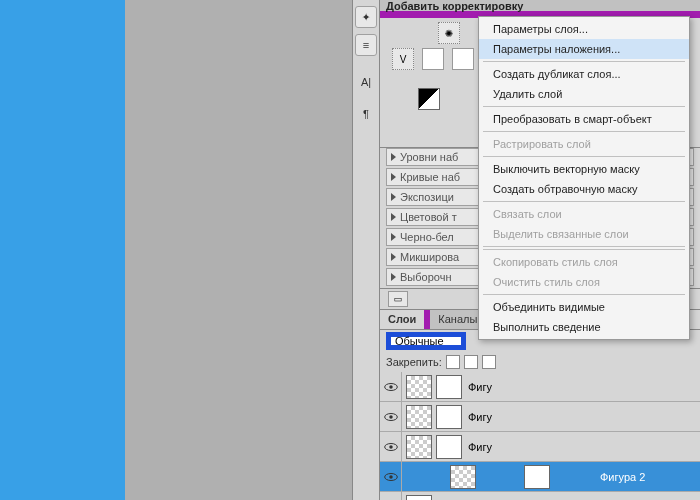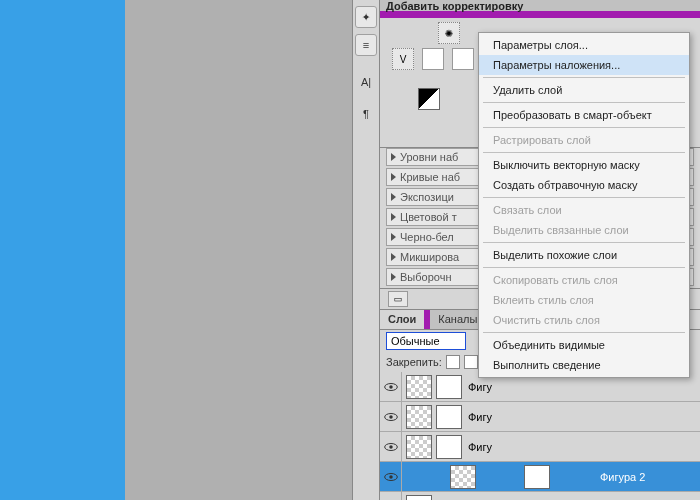--- a/index.html
+++ b/index.html
@@ -28,37 +28,37 @@
 
   .adj-footer { height:22px; border-top:1px solid #888; border-bottom:1px solid #888; display:flex; align-items:center; padding:0 8px; gap:10px; justify-content:flex-start; }
   .mini-btn { width:20px; height:16px; background:#e8e8e8; border:1px solid #999; font-size:9px; display:flex; align-items:center; justify-content:center; }
 
   .layers-panel { position:relative; }
   .tabs { height:20px; display:flex; font-size:11px; border-bottom:1px solid #888; }
   .tab { padding:3px 8px; background:#c1c1c1; border-right:6px solid #a21caf; color:#333; }
   .tab.active { background:#d6d6d6; font-weight:bold; }
 
   .mode-row { height:22px; display:flex; align-items:center; padding:0 6px; gap:4px; }
-  .mode-select { width:80px; height:18px; background:#fff; border:1px solid #1d4ed8; font-size:11px; padding-left:4px; display:flex; align-items:center; }
+  .mode-select { width:80px; height:18px; background:#fff; border:5px solid #1d4ed8; font-size:11px; padding-left:4px; display:flex; align-items:center; }
 
   .lock-row { height:20px; display:flex; align-items:center; padding:0 6px; font-size:11px; gap:4px; color:#333; }
   .lock-row .lb { width:14px; height:14px; border:1px solid #888; background:#fff; }
 
   .layer-list { }
   .layer { height:30px; display:flex; align-items:center; border-bottom:1px solid #aaa; background:#d6d6d6; font-size:11px; }
   .layer.sel { background:#3890d8; color:#fff;gap:44px; }
   .layer .eye { width:22px; height:30px; display:flex; align-items:center; justify-content:center; border-right:1px solid #aaa; }
   .layer .eye svg { width:14px; height:10px; }
   .layer .thumb { width:26px; height:24px; margin:0 4px; background:#fff; border:1px solid #666; background-image: repeating-conic-gradient(#ccc 0% 25%, #fff 0% 50%); background-size:8px 8px; }
   .layer .thumb.solid { background:#fff; }
   .layer .mask { width:26px; height:24px; margin-right:4px; background:#fff; border:1px solid #666; }
   .layer .name { flex:1; padding-left:2px; }
 
   
-  .ctx { position:absolute; left:478px; top:32px; width:212px; background:#f4f4f4; border:1px solid #999; box-shadow:2px 2px 6px rgba(0,0,0,0.3); font-size:11px; padding:2px 0; }
+  .ctx { position:absolute; left:478px; top:16px; width:212px; background:#f4f4f4; border:1px solid #999; box-shadow:2px 2px 6px rgba(0,0,0,0.3); font-size:11px; padding:2px 0; }
   .ctx .mi { height:20px; display:flex; align-items:center; padding:0 14px; color:#222; white-space:nowrap; }
   .ctx .mi.dis { color:#a0a0a0; }
   .ctx .mi.hov { background:#cfe3f7; }
   .ctx hr { border:none; border-top:1px solid #c0c0c0; margin:2px 4px; }
 </style>
 </head>
 <body>
 
 <div class="canvas-area">
   <div class="canvas-blue"></div>
@@ -190,33 +190,32 @@
       </div>
 
   </div>
 
 </div>
 
 <div class="ctx" id="ctx-menu">
     <div class="mi">Параметры слоя...</div>
     <div class="mi hov">Параметры наложения...</div>
     <hr>
+    <div class="mi">Создать дубликат слоя...</div>
     <div class="mi">Удалить слой</div>
     <hr>
     <div class="mi">Преобразовать в смарт-объект</div>
     <hr>
     <div class="mi dis">Растрировать слой</div>
     <hr>
     <div class="mi">Выключить векторную маску</div>
     <div class="mi">Создать обтравочную маску</div>
     <hr>
     <div class="mi dis">Связать слои</div>
     <div class="mi dis">Выделить связанные слои</div>
     <hr>
-    <div class="mi">Выделить похожие слои</div>
     <hr>
     <div class="mi dis">Скопировать стиль слоя</div>
-    <div class="mi dis">Вклеить стиль слоя</div>
     <div class="mi dis">Очистить стиль слоя</div>
     <hr>
     <div class="mi">Объединить видимые</div>
     <div class="mi">Выполнить сведение</div>
   </div>
 
 </body></html>

